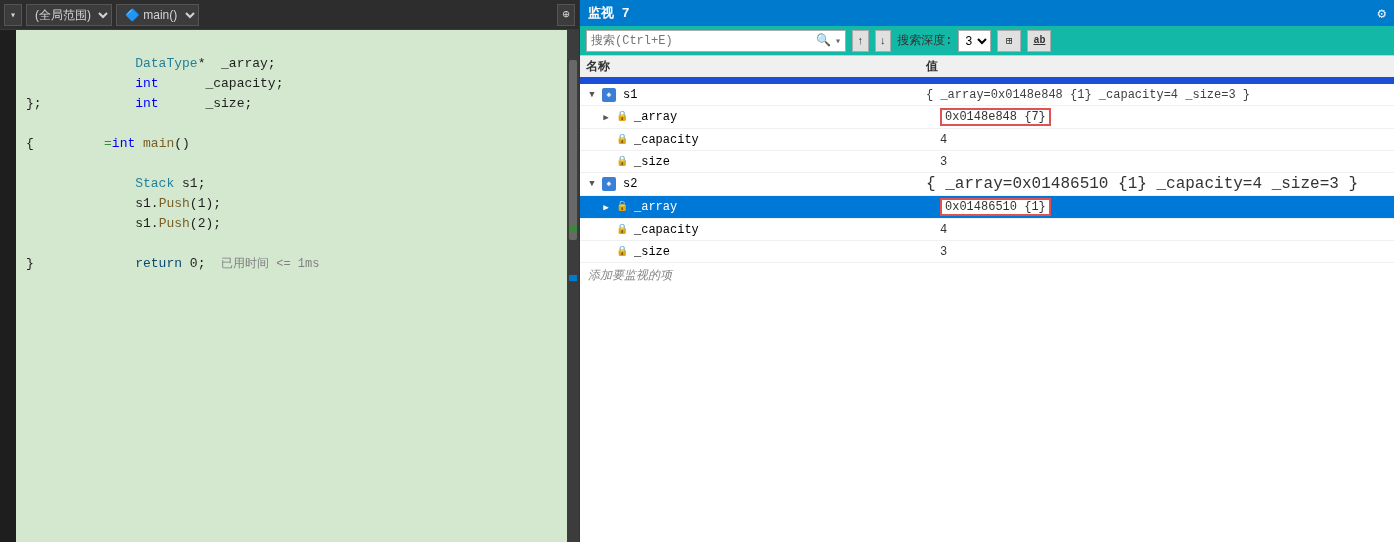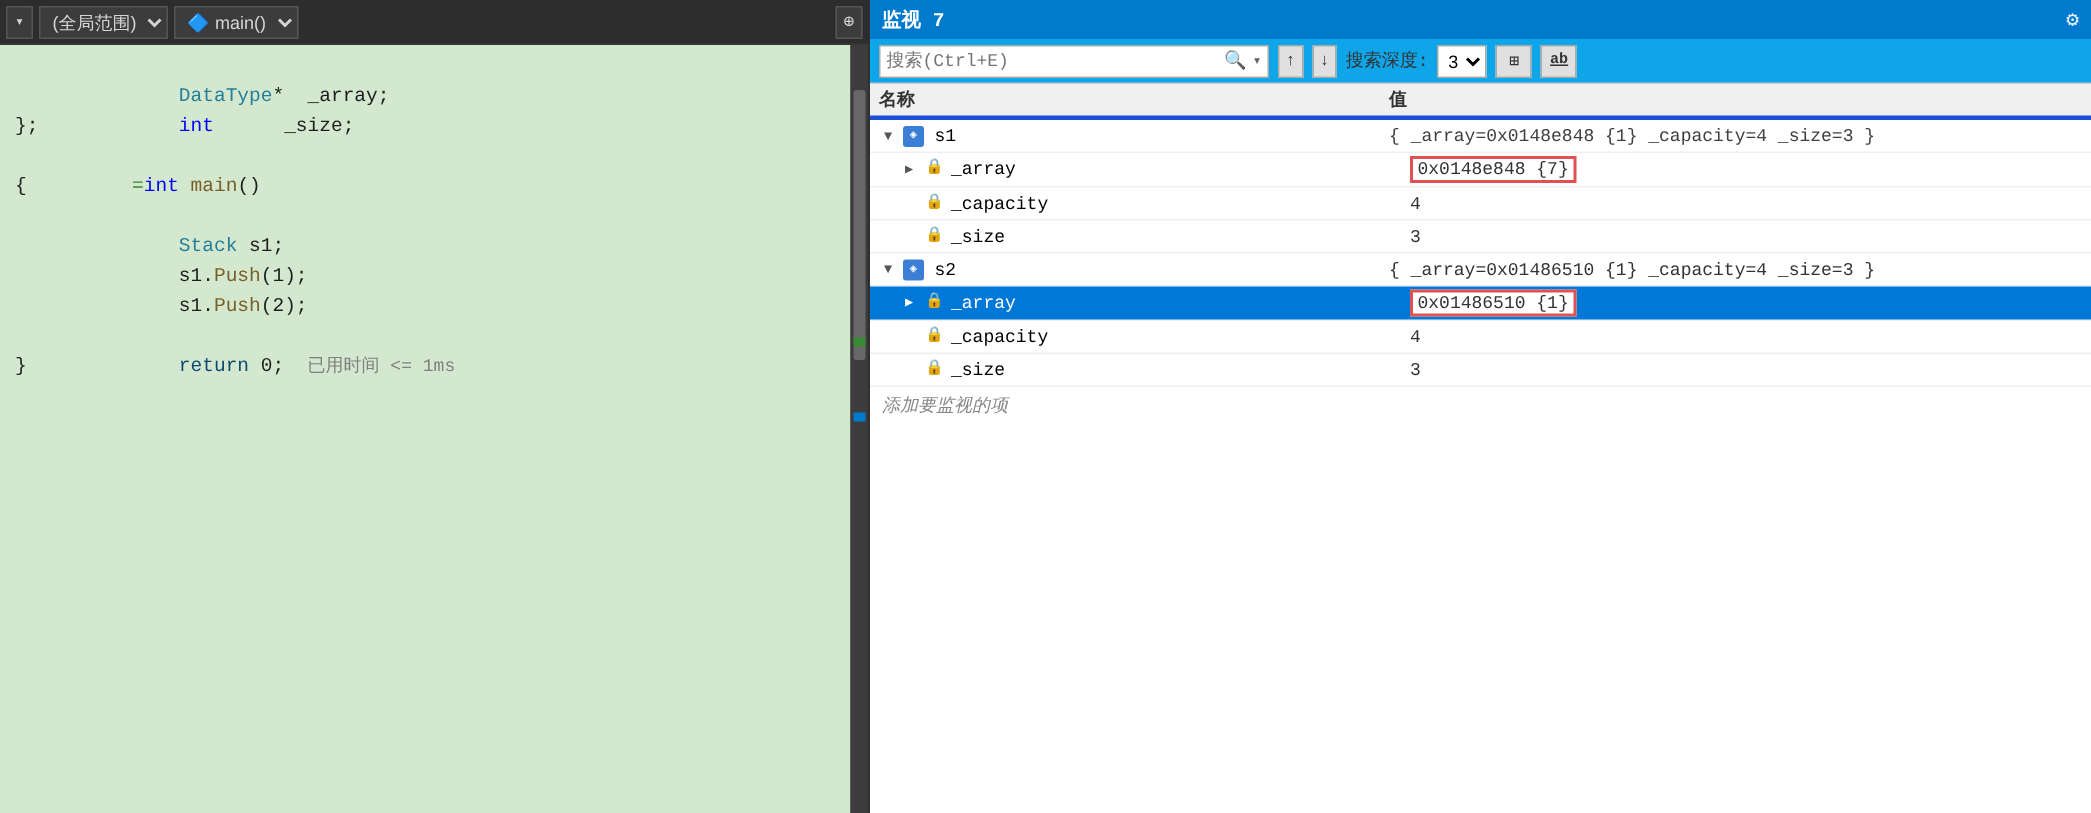--- a/index.html
+++ b/index.html
@@ -60,20 +60,21 @@
       display: flex;
       align-items: center;
       justify-content: center;
     }
 
     .code-body {
       display: flex;
       flex: 1;
       overflow: hidden;
       position: relative;
+      margin-left: 16px;
     }
 
     .code-content {
       flex: 1;
       background: #d4e8d0;
       padding: 4px 4px 4px 6px;
       line-height: 20px;
       overflow: auto;
       color: #1e1e1e;
       position: relative;
@@ -132,21 +133,21 @@
     }
 
     .watch-title-bar .title-icon-btn {
       color: white;
       cursor: pointer;
       font-size: 14px;
       opacity: 0.9;
     }
 
     .watch-toolbar {
-      background: #0ea5e9;
+      background: #14b8a6;
       border-bottom: 1px solid #ccc;
       display: flex;
       align-items: center;
       padding: 3px 6px;
       gap: 6px;
       height: 30px;
     }
 
     .search-box {
       display: flex;
@@ -217,21 +218,21 @@
     
     .watch-table {
       flex: 1;
       overflow: auto;
       background: white;
     }
 
     .watch-header {
       display: flex;
       background: #f0f0f0;
-      border-bottom: 3px solid #1d4ed8;
+      border-bottom: 7px solid #1d4ed8;
       padding: 2px 6px;
       font-size: 12px;
       color: #333;
       font-weight: 600;
     }
 
     .watch-header .col-name { width: 340px; flex-shrink: 0; }
     .watch-header .col-value { flex: 1; }
 
     .watch-row {
@@ -365,20 +366,23 @@
     <div class="code-body">
 
       <div class="green-bar"></div>
 
       <div class="code-content" style="padding-left: 10px;">
 
         <div class="code-line">
           &nbsp;&nbsp;&nbsp;&nbsp;<span style="color:#267f99;">DataType</span>*&nbsp;&nbsp;_array;
         </div>
         <div class="code-line">
+          &nbsp;&nbsp;&nbsp;&nbsp;<span class="kw-int" style="color:#0000ff;">int</span>&nbsp;&nbsp;&nbsp;&nbsp;&nbsp;&nbsp;_capacity;
+        </div>
+        <div class="code-line">
           &nbsp;&nbsp;&nbsp;&nbsp;<span class="kw-int" style="color:#0000ff;">int</span>&nbsp;&nbsp;&nbsp;&nbsp;&nbsp;&nbsp;_size;
         </div>
         <div class="code-line">};</div>
         <div class="code-line">
           <span style="color:#0000ff;"><span style="color: rgb(56, 138, 52);">=</span><span style="color: rgb(0, 0, 255);">int</span></span>&nbsp;<span style="color:#795E26;">main</span>()
         </div>
         <div class="code-line">{</div>
         <div class="code-line">
           &nbsp;&nbsp;&nbsp;&nbsp;<span style="color:#267f99;">Stack</span>&nbsp;s1;
         </div>
@@ -474,21 +478,21 @@
         </div>
         <div class="col-value">3</div>
       </div>
 
       <div class="watch-row">
         <div class="col-name">
           <span class="expand-arrow">▼</span>
           <span class="var-icon">◈</span>
           <span>s2</span>
         </div>
-        <div class="col-value" style="color:#333; font-size:12px;">{ _array=0x01486510 {1} _capacity=4 _size=3 }</div>
+        <div class="col-value" style="color:#333; font-size:16px;">{ _array=0x01486510 {1} _capacity=4 _size=3 }</div>
       </div>
 
       <div class="watch-row selected indent-1">
         <div class="col-name">
           <span class="expand-arrow">▶</span>
           <span class="lock-icon" style="color:white;">🔒</span>
           <span>_array</span>
         </div>
         <div class="col-value">
           <span class="value-highlighted">0x01486510 {1}</span>

